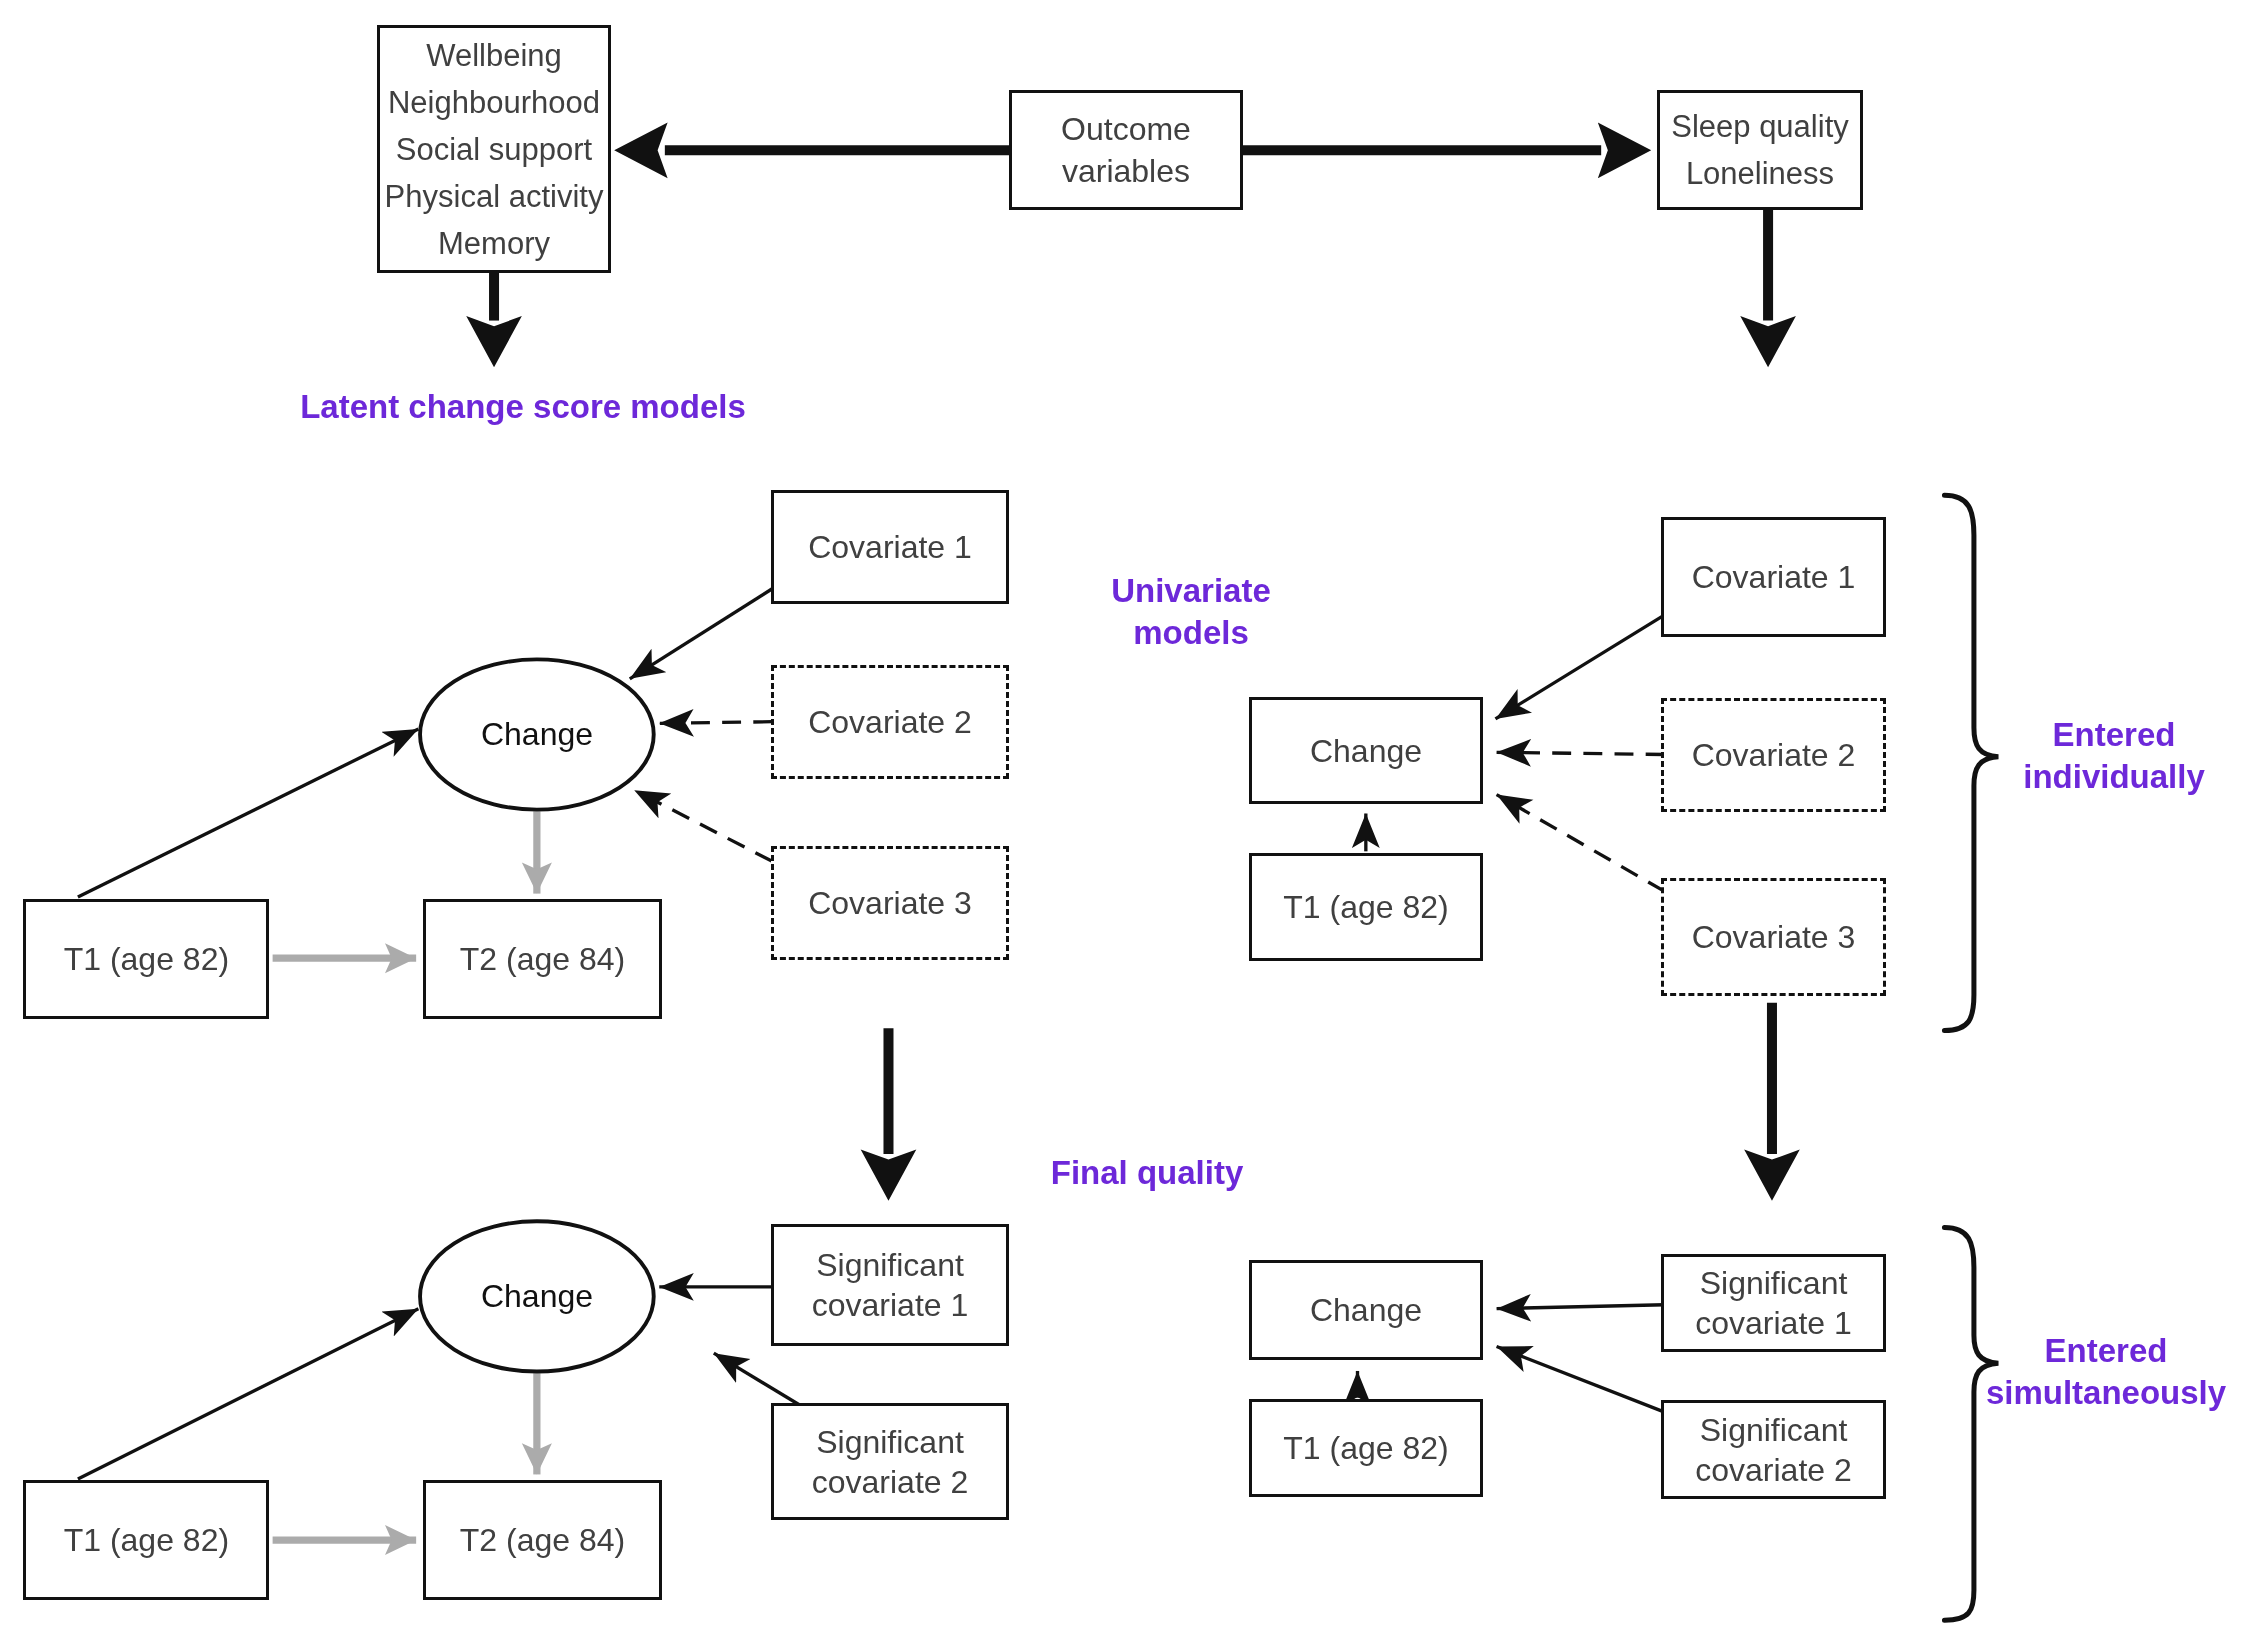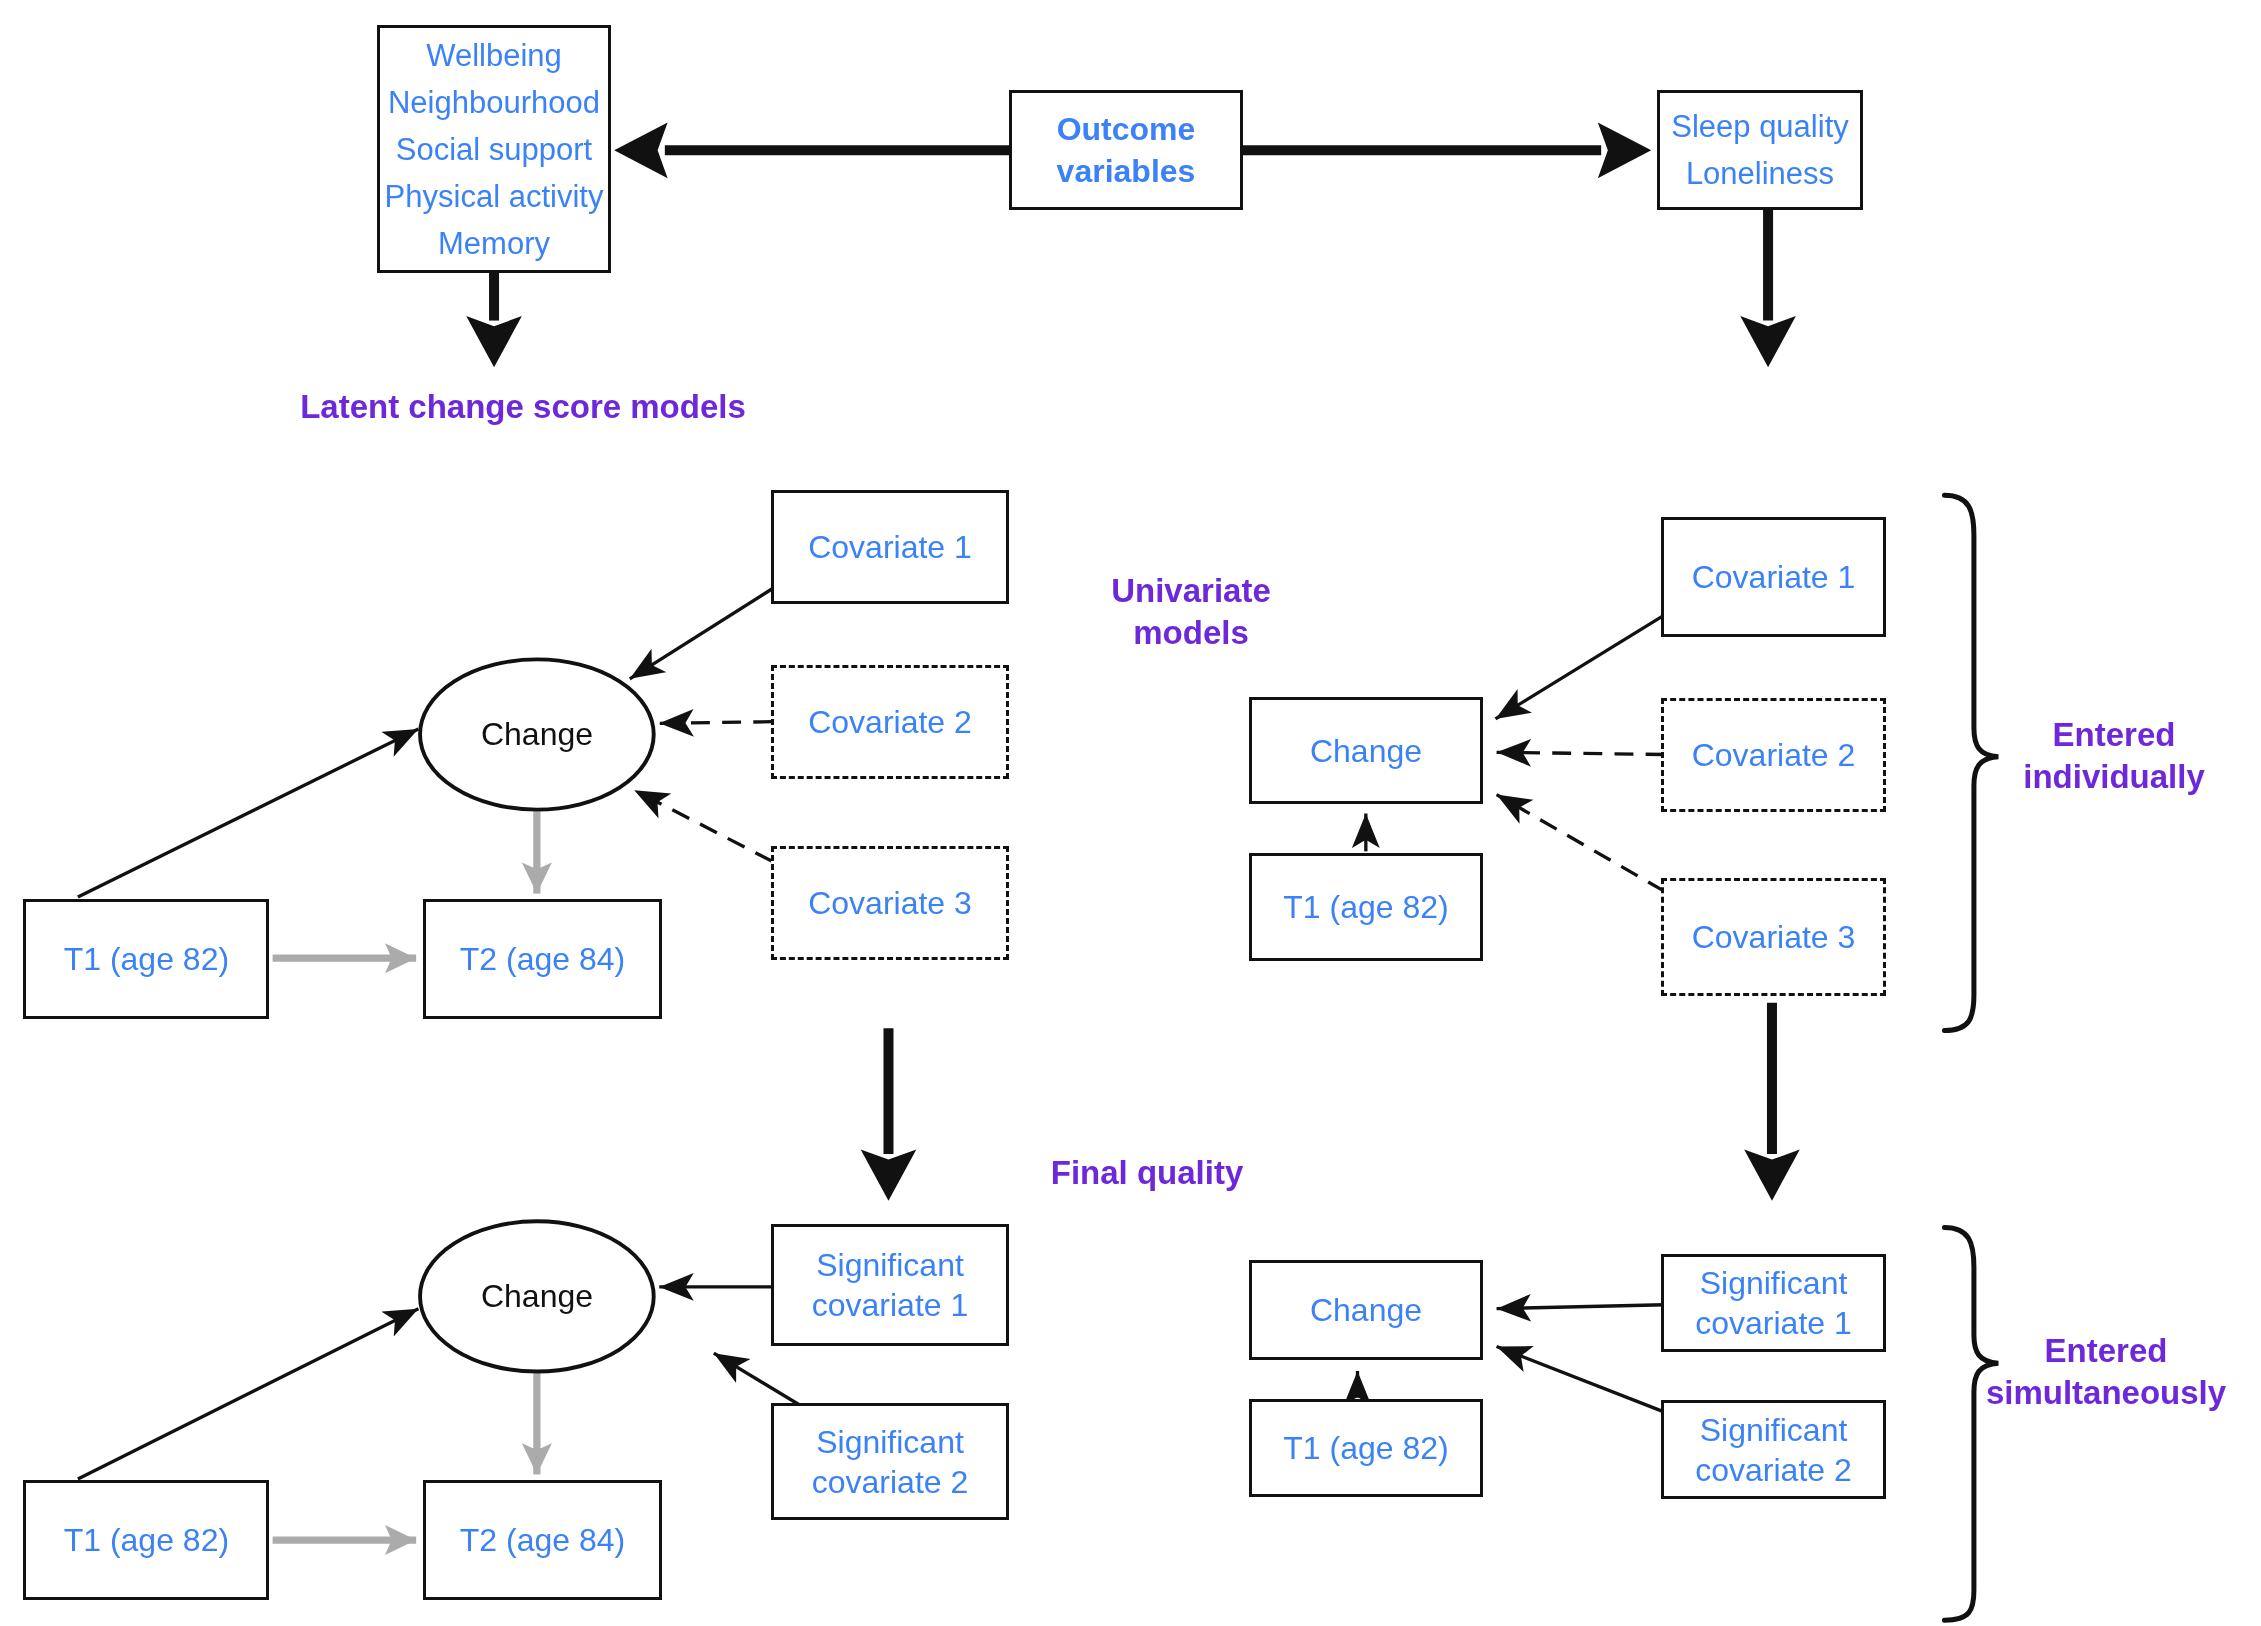--- a/index.html
+++ b/index.html
@@ -19,25 +19,25 @@
     border:3.9px solid #111111;
     box-sizing:border-box;
     text-align:center;
   }
   .node.dashed{border:3.3px dashed #111111;}
   .node-text{
     white-space:pre-line;
     text-align:center;
     font-size:32px;
     line-height:42px;
-    color:#3b82f6;
+    color:#404040;
   }
   .small-lh .node-text{line-height:40px;}
   .outcomes-text .node-text{font-size:31px;line-height:47px;}
-  .bold .node-text{font-weight:bold;}
+  .bold .node-text{font-weight:normal;}
   .label{
     position:absolute;
     transform:translate(-50%,-50%);
     font-weight:bold;
     font-size:33px;
     line-height:42px;
     white-space:pre-line;
     text-align:center;
     color:#6d28d9;
   }

